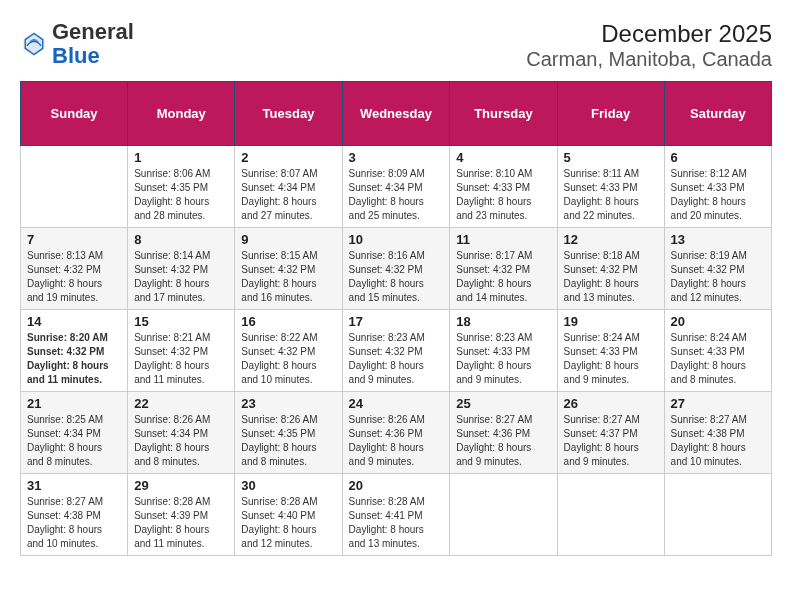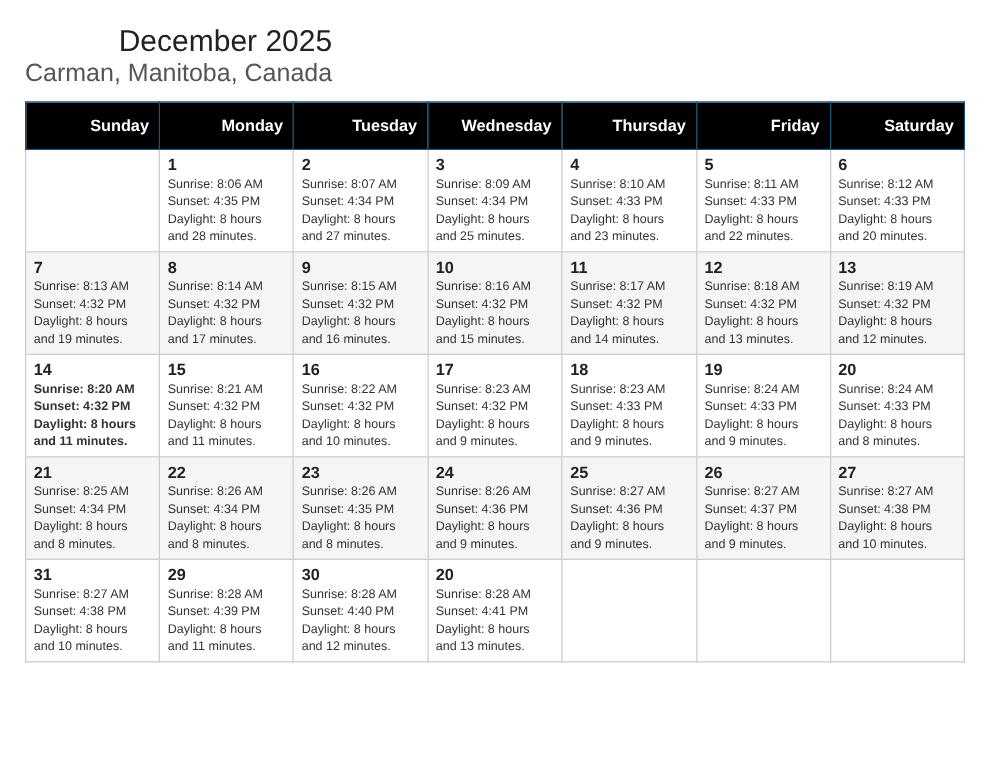--- a/index.html
+++ b/index.html
@@ -43,24 +43,24 @@
     .location-title {
       font-size: 20px;
       color: #555;
     }
     .calendar {
       width: 100%;
       border-collapse: collapse;
       border: 1px solid #ccc;
     }
     .calendar th {
-      background-color: #000000;
+      background-color: #be185d;
       color: #fff;
-      text-align: right;
-      padding: 11px 8px;
+      text-align: center;
+      padding: 24px 8px;
       font-size: 13px;
       border: 1px solid #1a5276;
     }
     .calendar td {
       vertical-align: top;
       padding: 4px 6px;
       border: 1px solid #ccc;
       width: 108px;
       min-height: 90px;
       background: #fff;
@@ -81,20 +81,32 @@
       line-height: 1.4;
     }
     .empty-cell {
       background: #f9f9f9;
     }
   </style>
 </head>
 <body>
 
 <div class="header">
+  <div class="logo">
+    <svg class="logo-icon" viewBox="0 0 32 32" xmlns="http://www.w3.org/2000/svg">
+      <polygon points="16,2 28,10 28,22 16,30 4,22 4,10" fill="#1565c0" opacity="0.15"></polygon>
+      <polygon points="16,4 26,11 26,21 16,28 6,21 6,11" fill="none" stroke="#1565c0" stroke-width="1.5"></polygon>
+      <path d="M10,14 Q16,6 22,14" fill="#1565c0" opacity="0.7"></path>
+      <path d="M8,18 Q16,8 24,18" fill="none" stroke="#1565c0" stroke-width="1.5"></path>
+    </svg>
+    <div class="logo-text">
+      <div><span class="logo-general">General</span></div>
+      <div><span class="logo-blue">Blue</span></div>
+    </div>
+  </div>
   <div class="title-block">
     <div class="month-title">December 2025</div>
     <div class="location-title">Carman, Manitoba, Canada</div>
   </div>
 </div>
 
 <table class="calendar">
   <thead>
     <tr>
     <th>Sunday</th>

